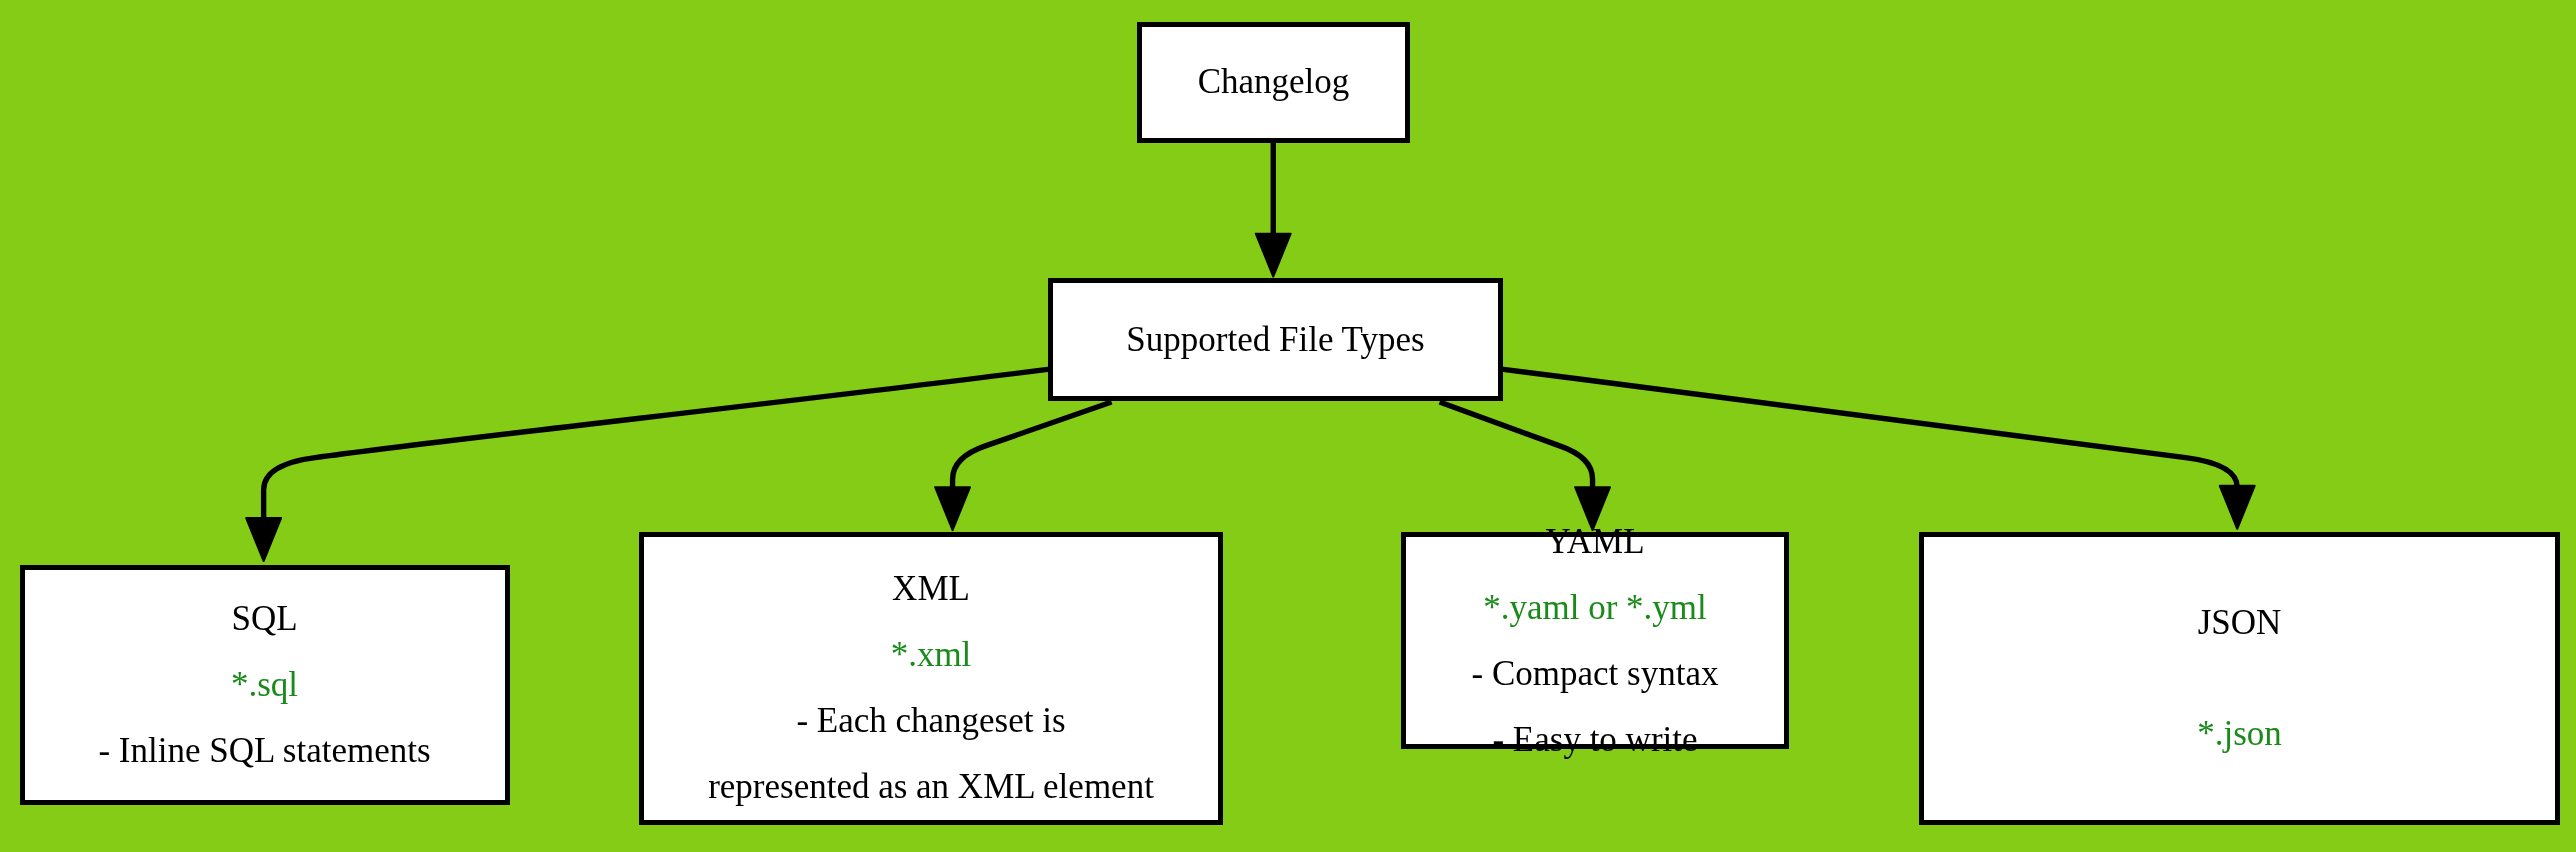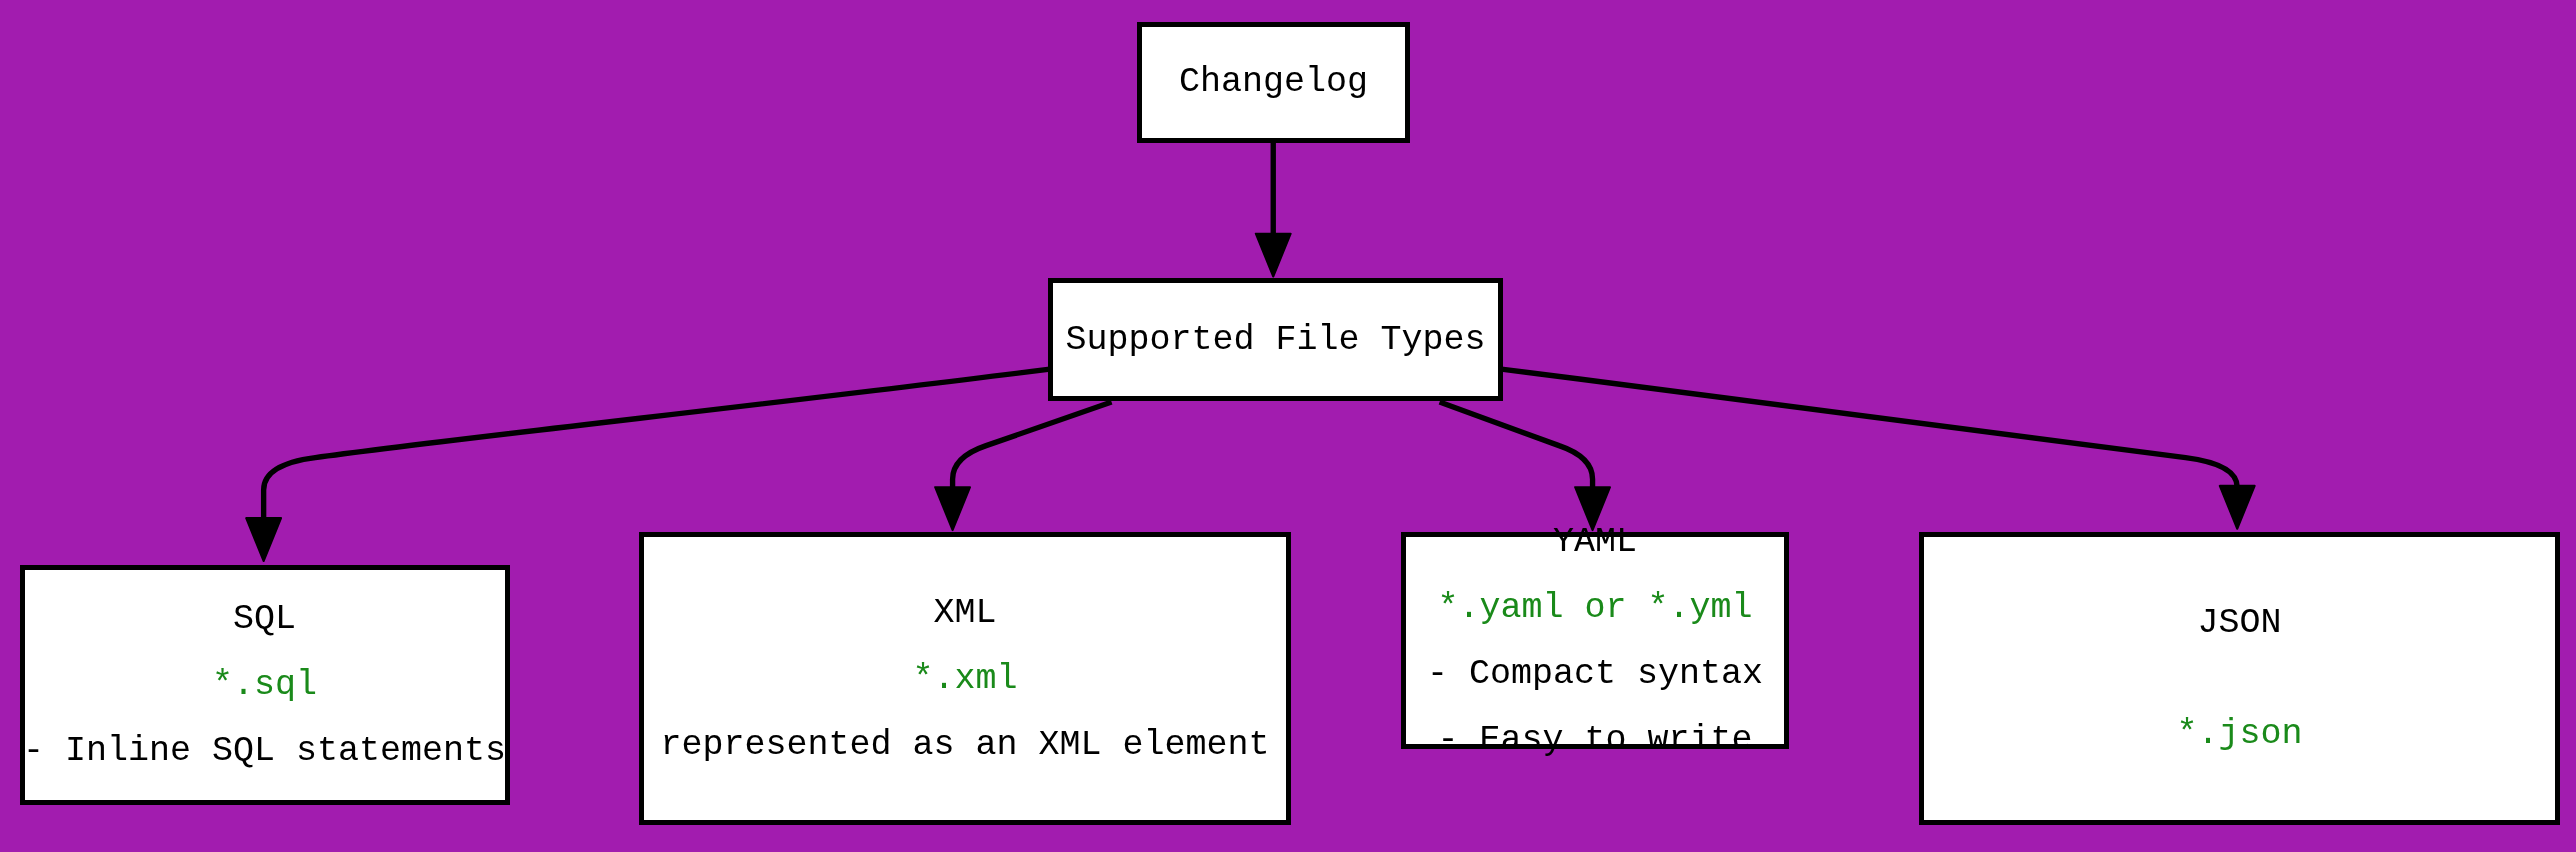--- a/index.html
+++ b/index.html
@@ -1,20 +1,20 @@
 <!DOCTYPE html>
 <html style="--accent-green: #1a8a1a;font-size:10.7px"><head>
 <meta charset="utf-8">
 <style>
   html,body{margin:0;padding:0;background:#ffffff;}
   .canvas{
     position:relative;
     width:2576px;height:853px;
-    background:#a21caf;
-    font-family:Liberation Mono, monospace;
+    background:#84cc16;
+    font-family:Liberation Serif, serif;
     overflow:hidden;
   }
   .edges{position:absolute;left:0;top:0;width:2576px;height:853px;}
   .edges path{fill:none;stroke:#000000;stroke-width:8;stroke-linejoin:round;stroke-linecap:butt;}
   .edges polygon{fill:#000000;stroke:#000000;stroke-width:3;stroke-linejoin:round;}
   .node{
     position:absolute;
     border:5.4px solid #000000;
     background:#ffffff;
     box-sizing:border-box;
@@ -24,21 +24,21 @@
     color:#000000;
     font-size:35px;
     line-height:66px;
     white-space:nowrap;
   }
   .node .pattern{color:var(--accent-green,#1a8a1a);}
   
   .n-changelog{left:1137px;top:21.5px;width:273px;height:121px;}
   .n-hub{left:1048px;top:278px;width:455px;height:123px;}
   .n-sql{left:19.5px;top:565px;width:490px;height:240px;}
-  .n-xml{left:639px;top:532px;width:652px;height:293px;}
+  .n-xml{left:639px;top:532px;width:584px;height:293px;justify-content:flex-end;}
   .n-yaml{left:1401px;top:532px;width:388px;height:217px;}
   .n-json{left:1919px;top:532px;width:641px;height:293px;gap:45px;}
 </style>
 </head>
 <body>
 
 <div class="canvas">
 
   <svg class="edges" viewBox="0 0 3840 1271">
 
@@ -68,20 +68,21 @@
 
   <div class="node n-sql">
     <div class="title">SQL</div>
     <div class="pattern">*.sql</div>
     <div class="desc">- Inline SQL statements</div>
   </div>
 
   <div class="node n-xml">
     <div class="title">XML</div>
     <div class="pattern">*.xml</div>
+    <div class="desc">- Each changeset is</div>
     <div class="desc">represented as an XML element</div>
   </div>
 
   <div class="node n-yaml">
     <div class="title">YAML</div>
     <div class="pattern">*.yaml or *.yml</div>
     <div class="desc">- Compact syntax</div>
     <div class="desc">- Easy to write</div>
   </div>
 

